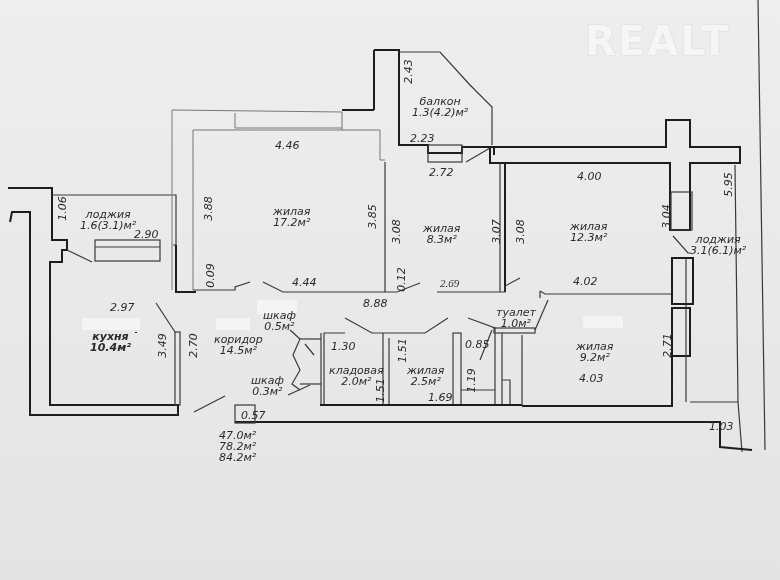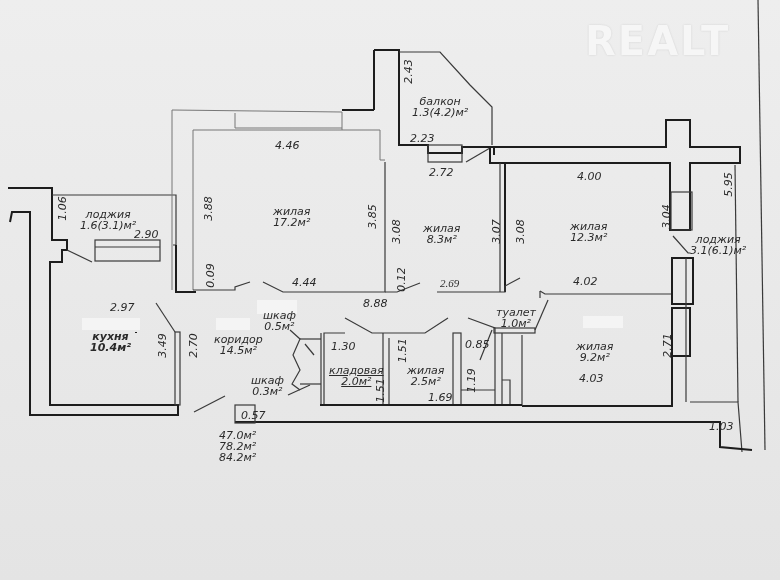--- a/index.html
+++ b/index.html
@@ -156,21 +156,21 @@
   <span class="area">14.5м²</span>
 </div>
 <div class="txt room" style="left:263px;top:310px;">
   <span class="name">шкаф</span>
   <span class="area">0.5м²</span>
 </div>
 <div class="txt room" style="left:251px;top:375px;">
   <span class="name">шкаф</span>
   <span class="area">0.3м²</span>
 </div>
-<div class="txt room" style="left:329px;top:365px;text-decoration:underline;">
+<div class="txt room" style="left:329px;top:365px;">
   <span class="name">кладовая</span>
   <span class="area">2.0м²</span>
 </div>
 <div class="txt room" style="left:407px;top:365px;">
   <span class="name">жилая</span>
   <span class="area">2.5м²</span>
 </div>
 <div class="txt room" style="left:496px;top:307px;">
   <span class="name">туалет</span>
   <span class="area">1.0м²</span>

